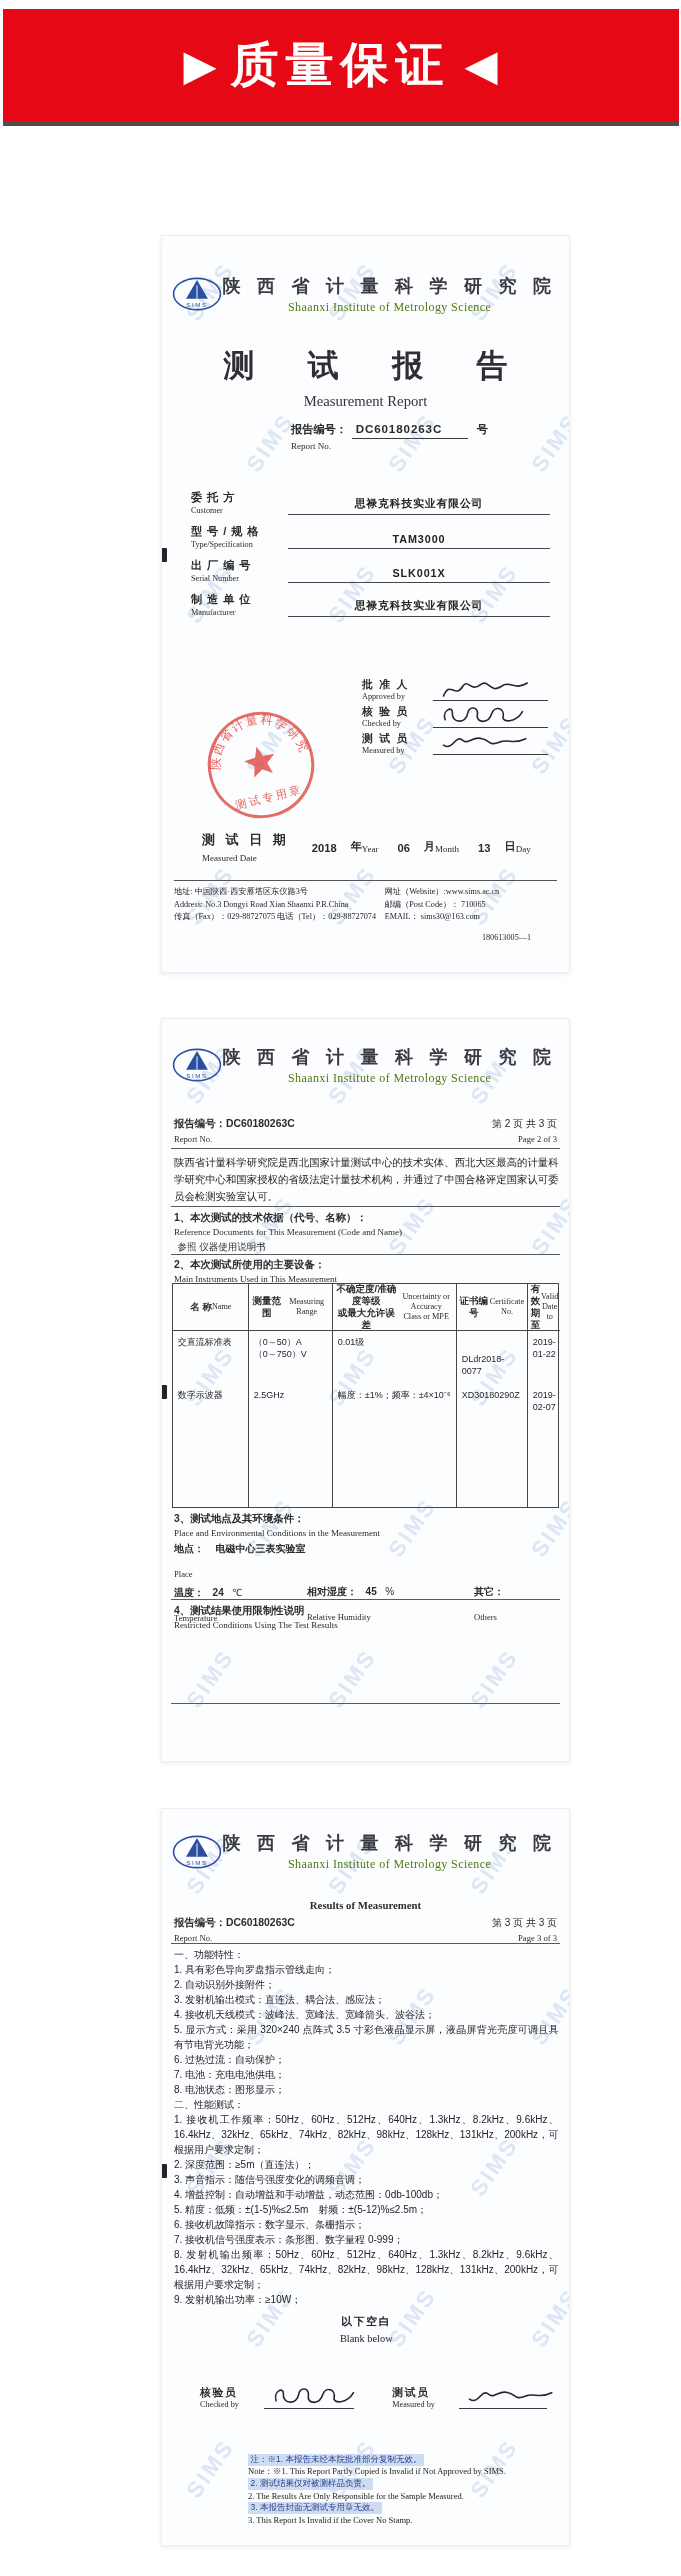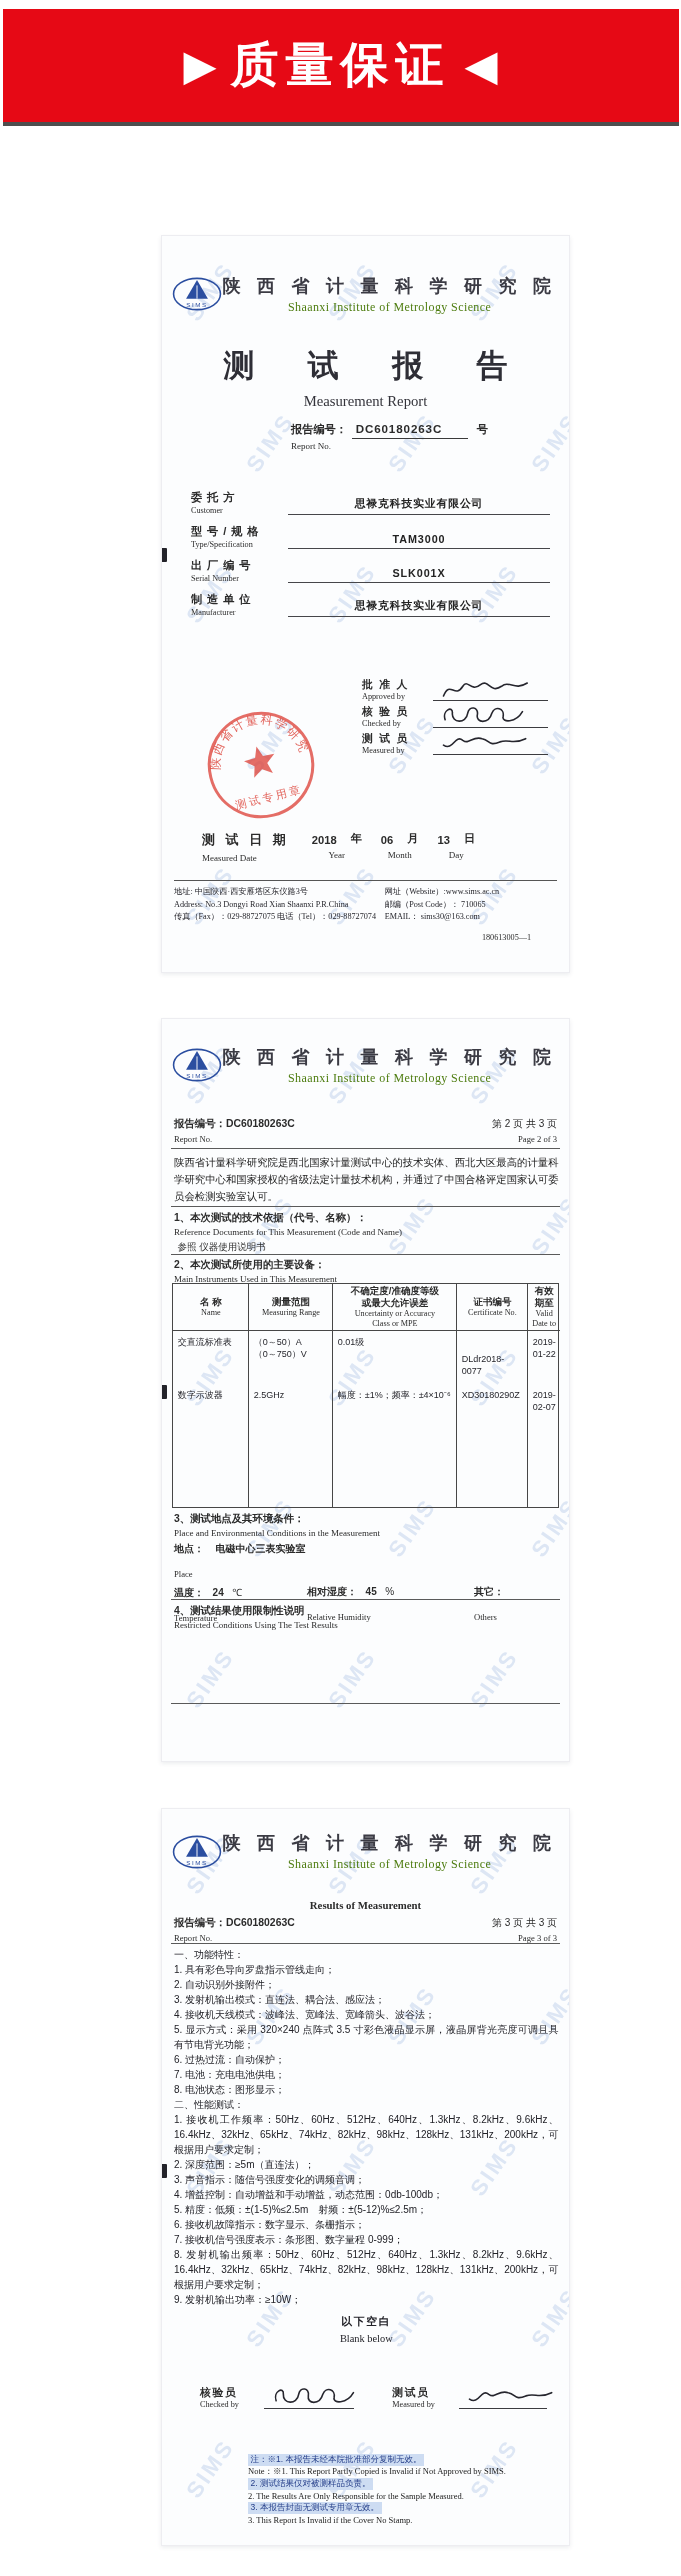--- a/index.html
+++ b/index.html
@@ -59,21 +59,21 @@
   .s-label .en{font-size:8.2px;font-family:"Liberation Serif",serif;white-space:nowrap;}
   .s-line{flex:1;border-bottom:0.9px solid #3c3c40;position:relative;height:26px;}
   .s-line svg{position:absolute;left:1.7px;bottom:-3.5px;}
 
   .stamp{position:absolute;left:43px;top:473px;width:112px;height:112px;transform:rotate(-14deg);opacity:.9;}
 
   .date-row{position:absolute;top:595px;left:40px;right:22.4px;display:flex;}
   .d-label .cn{font-size:13px;font-weight:bold;letter-spacing:3.5px;white-space:nowrap;}
   .d-label .en{font-size:9px;font-family:"Liberation Serif",serif;margin-top:3.5px;}
   .d-vals{display:flex;margin-left:22.4px;gap:3.5px;}
-  .d-group{display:flex;flex-direction:column;align-items:center;}
+  .d-group{display:flex;align-items:center;}
   .d-top{display:flex;align-items:flex-end;gap:14px;font-size:11.2px;font-weight:bold;}
   .d-sub{font-size:9px;font-family:"Liberation Serif",serif;margin-top:3.5px;}
 
   .footer{position:absolute;top:644px;left:12px;right:12px;border-top:1.3px solid #555;
           padding-top:5.2px;display:flex;font-family:"Liberation Serif",serif;}
   .footer div{font-size:8.2px;line-height:12.5px;color:#26262c;}
   .f-left{width:55%;}
   .f-right{width:45%;}
   .serial{position:absolute;top:697px;right:38px;font-size:8.2px;font-family:"Liberation Serif",serif;}
 
@@ -87,21 +87,21 @@
 
   .sec .cn{font-size:10.4px;font-weight:bold;}
   .sec .en{font-size:9px;font-family:"Liberation Serif",serif;margin-top:1.7px;}
   .sec{position:absolute;left:12px;right:8px;}
 
   
   .p2-intro{position:absolute;top:135px;left:12px;right:10.4px;font-size:10.4px;line-height:17px;text-align:justify;color:#222;}
   .sec1-val{font-size:9.5px;margin-top:4.3px;padding-left:3.5px;font-weight:normal;}
   .p2-table{position:absolute;top:264px;left:10.4px;right:10.4px;height:223px;border:1.1px solid #474747;
             display:grid;grid-template-columns:76px 84px 124px 71px 1fr;grid-template-rows:47px 53px 1fr;}
-  .th{border-right:0.9px solid #474747;border-bottom:0.9px solid #474747;display:flex;flex-direction:column;
+  .th{border-right:0.9px solid #474747;border-bottom:0.9px solid #474747;display:flex;flex-direction:row;
       align-items:center;justify-content:center;text-align:center;padding:1.7px;}
   .th .cn{font-size:9.5px;font-weight:bold;white-space:pre-line;line-height:12px;}
   .th .en{font-size:8.2px;font-family:"Liberation Serif",serif;white-space:pre-line;line-height:10px;margin-top:0.9px;}
   .td{border-right:0.9px solid #474747;padding:5.2px 4.3px;font-size:9px;white-space:pre-line;line-height:12px;color:#1f1f25;}
   .noR{border-right:none;}
   .env-row{display:flex;margin-top:6px;}
   .env-g{margin-right:7px;}
   .env-top{font-size:10px;}
   .env-top .lab{font-weight:bold;}
   .env-top .val{padding:0 8.6px;font-weight:bold;}

